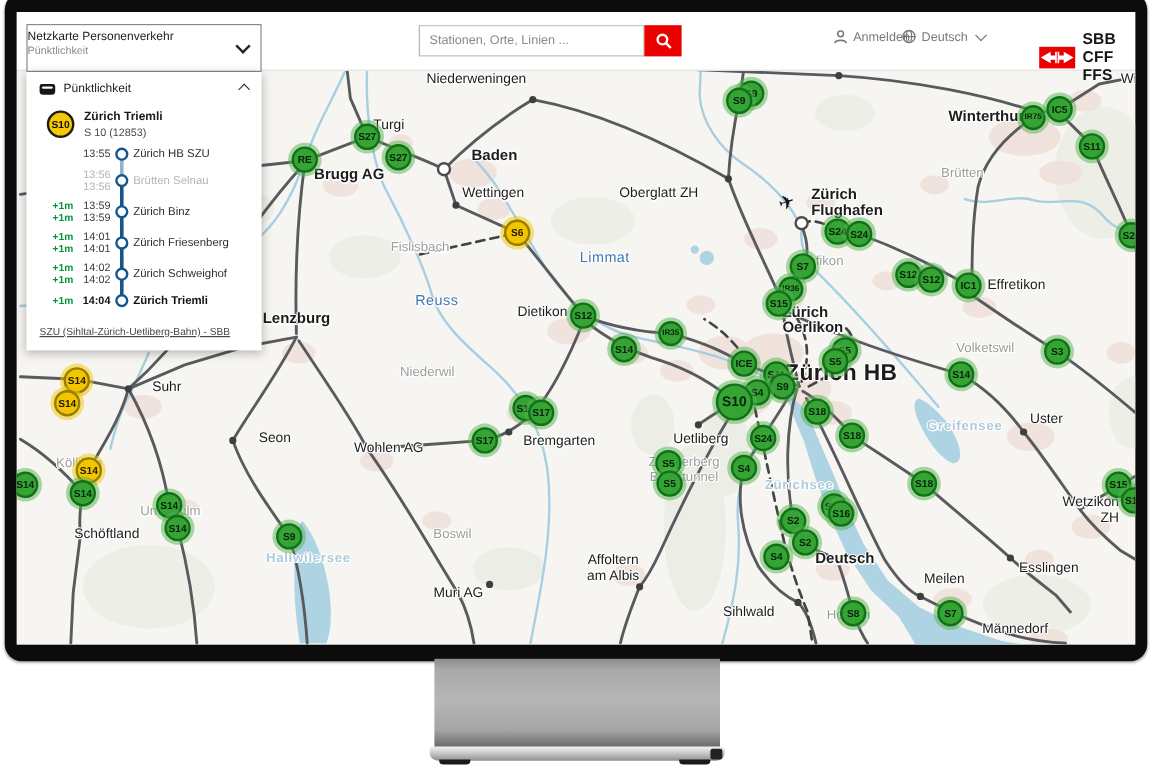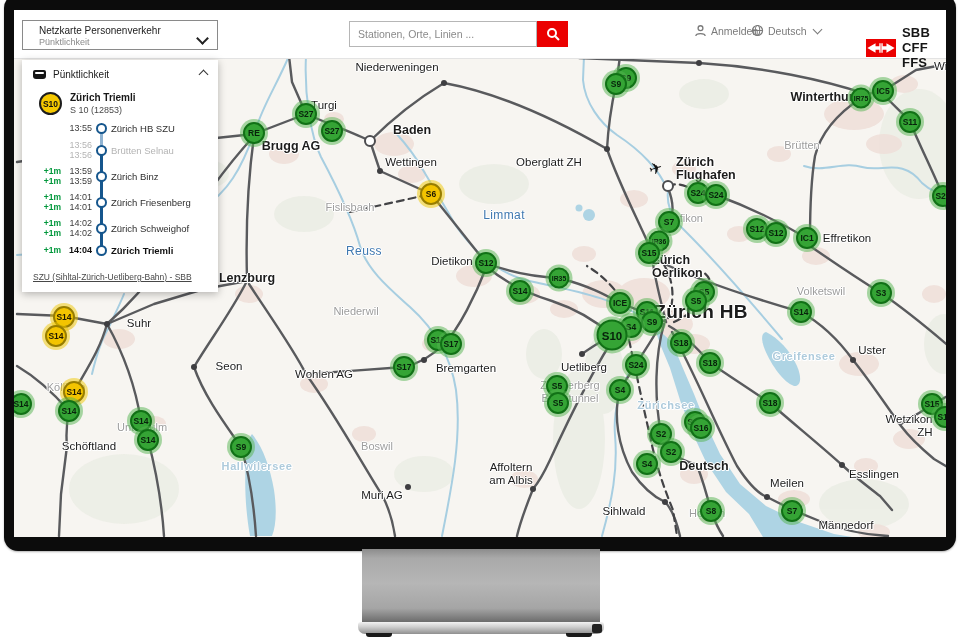--- a/index.html
+++ b/index.html
@@ -48,22 +48,22 @@
   .searchbtn{position:absolute;left:523px;top:11px;width:31px;height:26px;background:#EB0000;border:0;cursor:pointer;
              display:flex;align-items:center;justify-content:center;}
   .acct{position:absolute;top:14px;display:flex;align-items:center;gap:4px;color:#7a7a7a;font-size:10.5px;cursor:pointer;}
   .acct svg{display:block;}
   .chev{display:inline-block;width:6px;height:6px;border-left:1.6px solid #7a7a7a;border-bottom:1.6px solid #7a7a7a;
         transform:rotate(-45deg);margin-left:3px;margin-top:-3px;}
   .logo{position:absolute;left:824px;top:15px;display:flex;align-items:center;gap:6px;margin-left:28px;}
   .logo-box{width:40px;height:18px;background:#EB0000;display:flex;align-items:center;justify-content:center;}
   .logo-text{font-size:13px;font-weight:bold;color:#161616;letter-spacing:.2px;}
   
-  .layersel{position:absolute;left:8px;top:10px;width:196px;height:30px;background:#fff;border:1px solid #8a8a8a;
-            box-sizing:border-box;padding:4px 16px;cursor:pointer;}
+  .layersel{position:absolute;left:8px;top:10px;width:196px;height:40px;background:#fff;border:1px solid #8a8a8a;
+            box-sizing:border-box;padding:4px 0;cursor:pointer;}
   .layersel .t1{font-size:10px;color:#1b1b1b;}
   .layersel .t2{font-size:9px;color:#8a8a8a;margin-top:1px;}
   .layersel .chevd{position:absolute;right:10px;top:13px;width:7px;height:7px;border-left:2px solid #222;
             border-bottom:2px solid #222;transform:rotate(-45deg);}
   .panel{position:absolute;left:8px;top:50px;width:196px;background:#fff;box-shadow:0 2px 8px rgba(0,0,0,.28);
          padding:7px 9px 8px 9px;box-sizing:border-box;}
   .panel-head{display:flex;align-items:center;gap:7px;padding:2px 0 6px 2px;cursor:pointer;}
   .train-ico{width:13px;height:9px;background:#161616;border-radius:2px 2px 3px 3px;
              box-shadow:inset 0 2px 0 rgba(255,255,255,.0);position:relative;}
   .train-ico:after{content:"";position:absolute;left:2px;top:2px;right:2px;height:2px;background:#fff;border-radius:1px;}
@@ -234,21 +234,21 @@
             <div class="lbl k-h" style="left: 680px; top: 224px;">Opfikon</div>
             <div class="lbl k-t" style="left: 843px; top: 244px;">Effretikon</div>
             <div class="lbl k-h" style="left: 817px; top: 297px;">Volketswil</div>
             <div class="lbl k-b al" style="left: 648px; top: 260px;">Zürich
 Oerlikon</div>
             <div class="lbl k-c" style="left: 697px; top: 317px;">Zürich HB</div>
             <div class="lbl k-h" style="left: 346px; top: 213px;">Fislisbach</div>
             <div class="lbl k-r" style="left: 500px; top: 221px;">Limmat</div>
             <div class="lbl k-r" style="left: 360px; top: 257px;">Reuss</div>
             <div class="lbl k-t" style="left: 448px; top: 267px;">Dietikon</div>
-            <div class="lbl k-b" style="left: 243px; top: 284px;">Lenzburg</div>
+            <div class="lbl k-b" style="left: 243px; top: 272px;">Lenzburg</div>
             <div class="lbl k-h" style="left: 352px; top: 317px;">Niederwil</div>
             <div class="lbl k-t" style="left: 580px; top: 373px;">Uetliberg</div>
             <div class="lbl k-h" style="left: 566px; top: 398px;">Zimmerberg
 Basistunnel</div>
             <div class="lbl k-w" style="left: 662px; top: 411px;">Zürichsee</div>
             <div class="lbl k-w" style="left: 800px; top: 362px;">Greifensee</div>
             <div class="lbl k-t" style="left: 868px; top: 356px;">Uster</div>
             <div class="lbl k-t" style="left: 897px; top: 432px; text-align: right;">Wetzikon ZH</div>
             <div class="lbl k-t" style="left: 870px; top: 480px;">Esslingen</div>
             <div class="lbl k-t" style="left: 783px; top: 489px;">Meilen</div>

